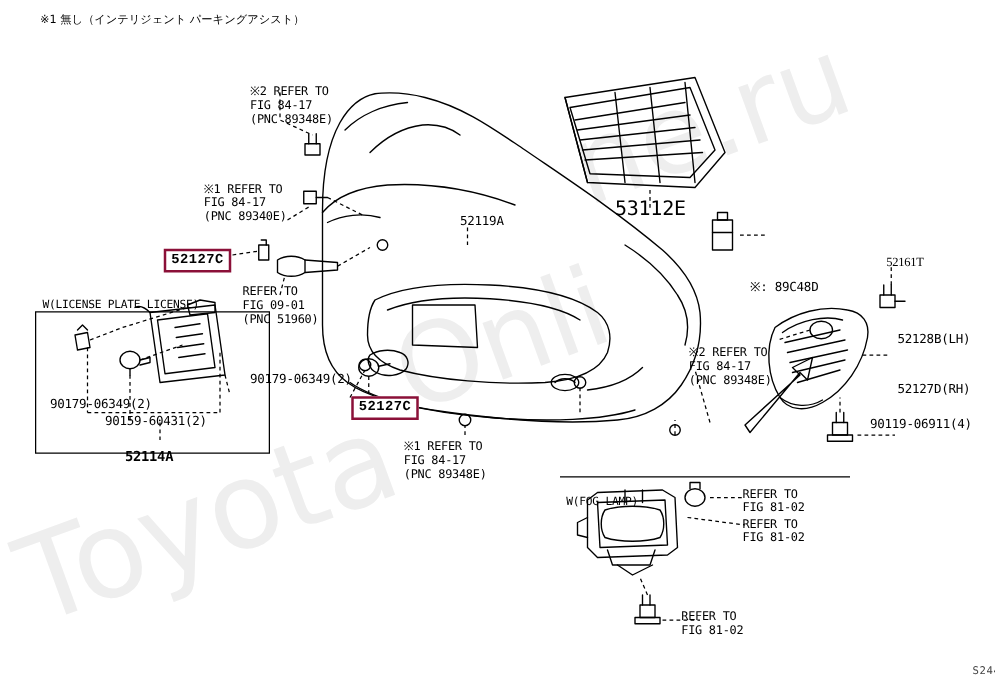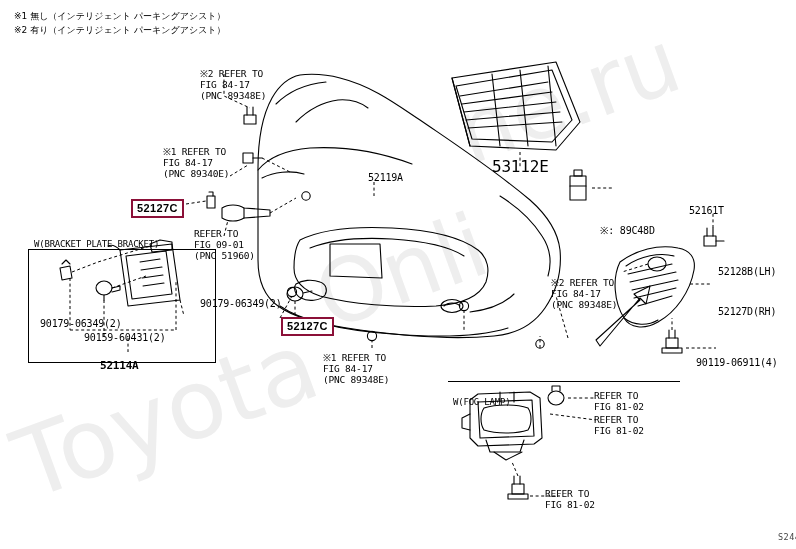--- a/index.html
+++ b/index.html
@@ -4,21 +4,21 @@
 <style>
   html,body{margin:0;padding:0;background:#fff;}
   body{width:796px;height:549px;position:relative;overflow:hidden;
        font-family:"DejaVu Sans Mono","Liberation Mono",monospace;color:#000;}
   #stage{position:absolute;inset:0;width:796px;height:549px;}
   .lbl{position:absolute;font-size:9.5px;line-height:11px;white-space:pre;letter-spacing:-0.2px;}
   .jp{position:absolute;font-family:"DejaVu Sans","Liberation Sans",sans-serif;
       font-size:9px;line-height:13px;white-space:pre;letter-spacing:0px;}
   .redbox{position:absolute;border:2.5px solid #8B1038;background:#fff;
           padding:1px 4px 2px 4px;font-size:11px;font-weight:bold;letter-spacing:0.4px;
-          font-family:Liberation Sans, sans-serif;}
+          font-family:Liberation Mono, monospace;}
   .panel{position:absolute;border:1px solid #000;background:transparent;}
   .code{position:absolute;font-size:8.5px;letter-spacing:0.5px;color:#444;}
   .wm{position:absolute;left:0;top:0;width:796px;height:549px;pointer-events:none;}
   svg{display:block;}
 </style>
 </head>
 <body>
 
 <div id="stage">
 
@@ -181,22 +181,21 @@
       <path d="M72 272 L 98 262 L 150 246"></path>
       <path d="M112 288 L 146 276"></path>
       <path d="M180 300 L 184 316"></path>
       <path d="M568 398 L 596 398"></path>
       <path d="M550 414 L 596 420"></path>
       <path d="M530 496 L 560 496"></path>
       <path d="M518 476 L 512 462"></path>
     </g>
   </svg>
 
-  <div class="jp" style="left:14px;top:10px;">※1 無し（インテリジェント パーキングアシスト）</div>
-  <div class="jp" style="left:14px;top:24px;">※2 有り（インテリジェント パーキングアシスト）</div>
+  <div class="jp" style="left:32px;top:10px;">※1 無し（インテリジェント パーキングアシスト）</div>
 
   <div class="lbl" style="left:200px;top:68px;">※2 REFER TO
 FIG 84-17
 (PNC 89348E)</div>
 
   <div class="lbl" style="left:163px;top:146px;">※1 REFER TO
 FIG 84-17
 (PNC 89340E)</div>
 
   <div class="lbl" style="left:194px;top:228px;">REFER TO
@@ -219,35 +218,35 @@
 
   <div class="lbl" style="left:545px;top:488px;">REFER TO
 FIG 81-02</div>
 
   <div class="lbl" style="left:368px;top:172px;font-size:10px;">52119A</div>
 
   <div class="lbl" style="left:492px;top:161px;font-size:16px;">53112E</div>
 
   <div class="lbl" style="left:600px;top:188px;font-size:10px;margin-top:37px;">※: 89C48D</div>
 
-  <div class="lbl" style="left:689px;top:205px;font-size:10px;">52161T</div>
+  <div class="lbl" style="left:709px;top:205px;font-size:10px;font-family:Liberation Serif, serif;">52161T</div>
 
   <div class="lbl" style="left:718px;top:262px;font-size:10px;margin-top:44px;">52127D(RH)</div>
 
   <div class="lbl" style="left:718px;top:266px;font-size:10px;">52128B(LH)</div>
 
-  <div class="lbl" style="left:696px;top:357px;font-size:10px;">90119-06911(4)</div>
+  <div class="lbl" style="left:696px;top:334px;font-size:10px;">90119-06911(4)</div>
 
   <div class="lbl" style="left:200px;top:298px;font-size:10px;">90179-06349(2)</div>
 
   <div class="redbox" style="left:131px;top:199px;">52127C</div>
 
   <div class="redbox" style="left:281px;top:317px;">52127C</div>
 
-  <div class="lbl" style="left:34px;top:239px;font-size:9px;">W(BRACKET PLATE BRACKET)</div>
+  <div class="lbl" style="left:34px;top:239px;font-size:9px;">W(LICENSE PLATE LICENSE)</div>
   <div class="panel" style="left:28px;top:249px;width:186px;height:112px;"></div>
   <div class="lbl" style="left:40px;top:318px;font-size:10px;">90179-06349(2)</div>
   <div class="lbl" style="left:84px;top:332px;font-size:10px;text-align:center;">90159-60431(2)</div>
   <div class="lbl" style="left:100px;top:360px;font-size:11px;font-weight:bold;">52114A</div>
 
   <div class="lbl" style="left:453px;top:369px;font-size:9px;margin-top:28px;">W(FOG LAMP)</div>
   <div class="panel" style="left:448px;top:381px;width:232px;height:148px;border-left:none;
        border-right:none;border-bottom:none;"></div>
 
   <div class="code" style="left:778px;top:532px;">S24487B</div>

